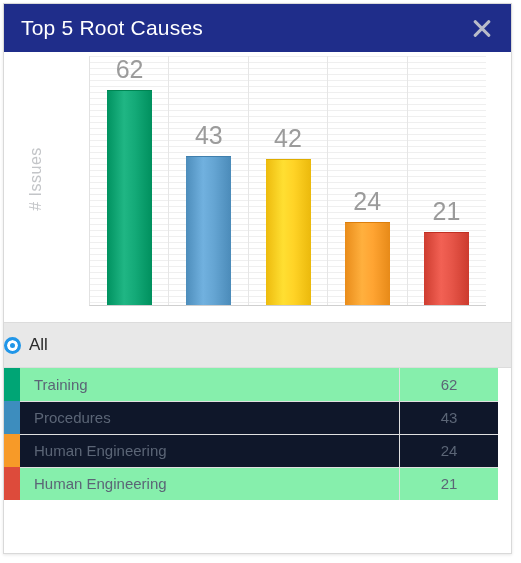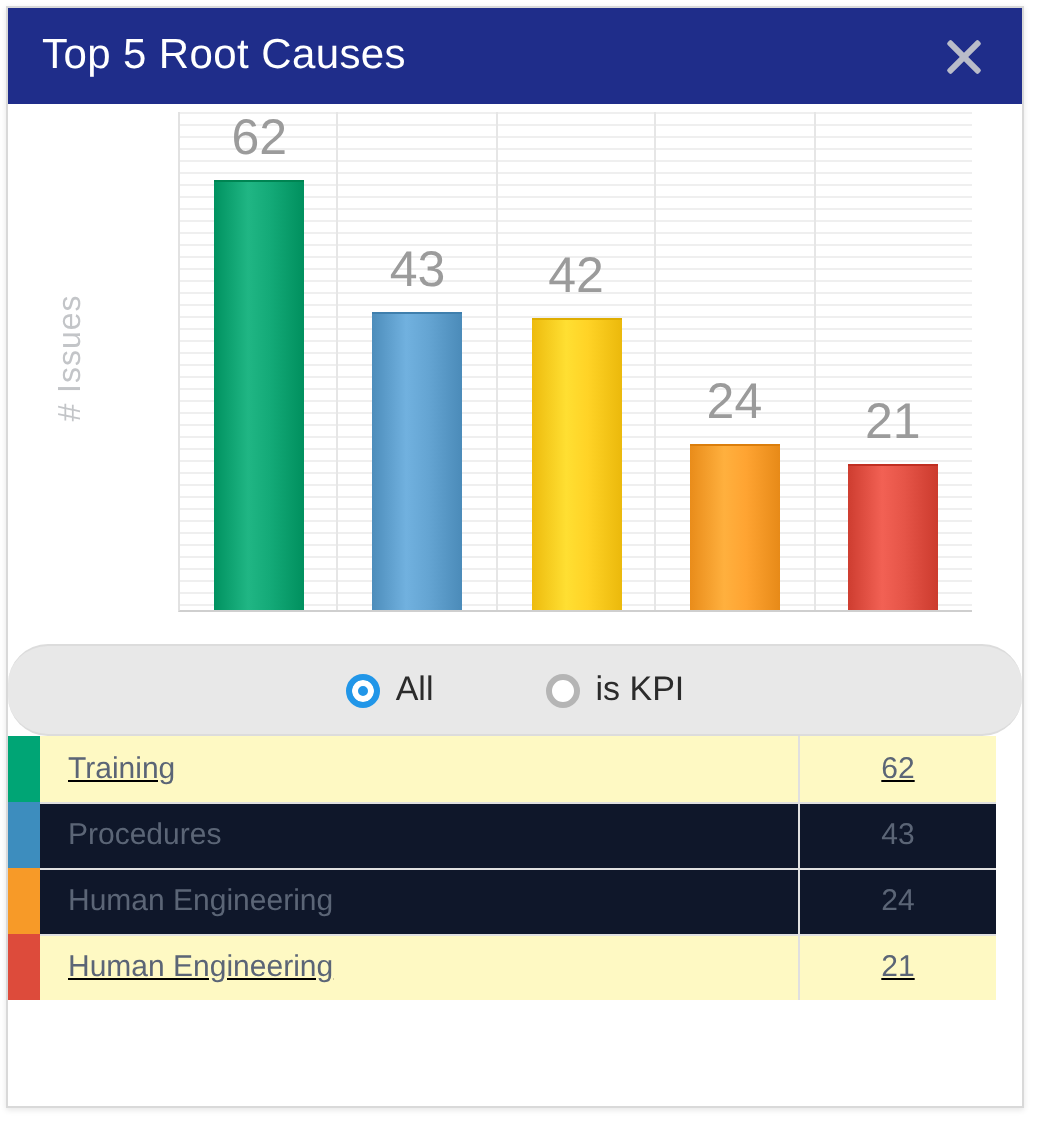--- a/index.html
+++ b/index.html
@@ -141,23 +141,21 @@
 
   
   #filter-bar {
     position: relative;
     height: 44px;
     background: #e8e8e8;
     border-top: 1px solid #dcdcdc;
     border-bottom: 1px solid #dcdcdc;
     display: flex;
     align-items: center;
-    justify-content: center;
     gap: 56px;
-    border-radius: 20px;
   }
   .radio-opt {
     display: flex;
     align-items: center;
     gap: 8px;
     cursor: pointer;
     user-select: none;
   }
   .radio-dot {
     width: 17px;
@@ -186,21 +184,21 @@
     position: relative;
     padding: 0 14px 0 0;
     background: #ffffff;
   }
   #table {
     width: 494px;
     border-collapse: collapse;
     table-layout: fixed;
   }
   #table tr { height: 33px; }
-  #table tr.odd  { background: #fef9c3; text-decoration: underline; }
+  #table tr.odd  { background: #86efac; }
   #table tr.even { background: #0f172a; }
   .c-swatch {
     width: 16px;
     padding: 0;
   }
   .sw {
     display: block;
     width: 16px;
     height: 33px;
   }
@@ -269,24 +267,20 @@
             </div>
           </div>
         </div>
     </div>
   </div>
 
   <div id="filter-bar">
     <div class="radio-opt">
       <span class="radio-dot on"></span>
       <span class="radio-label">All</span>
-    </div>
-    <div class="radio-opt">
-      <span class="radio-dot off"></span>
-      <span class="radio-label">is KPI</span>
     </div>
   </div>
 
   <div id="table-wrap">
     <table id="table">
       <tbody id="table-body">
           <tr class="odd">
             <td class="c-swatch">
               <span class="sw" style="background: rgb(0, 165, 117);"></span>
             </td>

